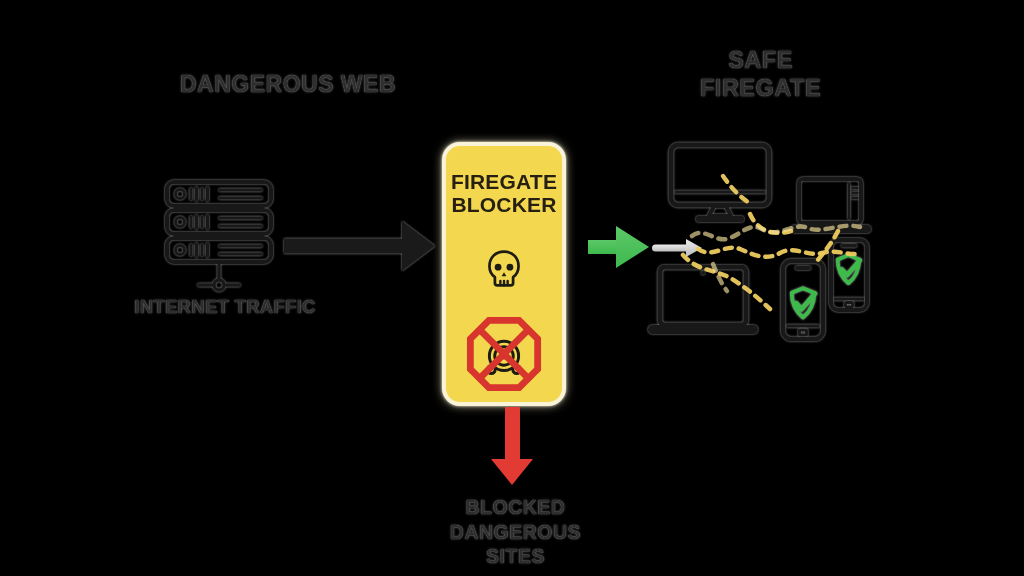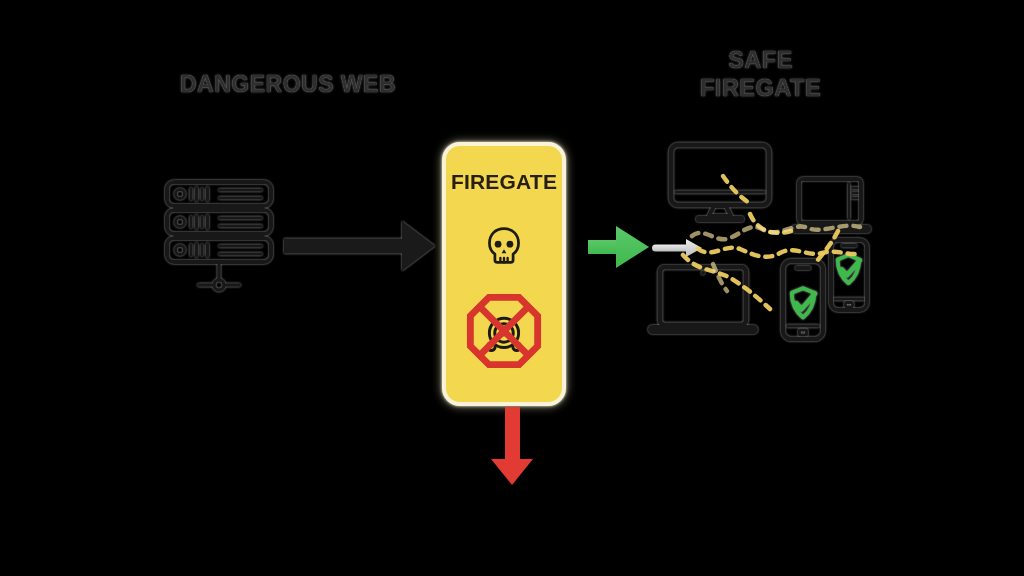--- a/index.html
+++ b/index.html
@@ -77,29 +77,31 @@
         <line x1="55" y1="74" x2="96" y2="74"></line>
     </g>
     <g class="ink" stroke-width="3.5">
       <line x1="54" y1="84" x2="54" y2="99"></line>
       <circle cx="54" cy="105" r="5"></circle>
       <line x1="34" y1="105" x2="47" y2="105"></line>
         <line x1="61" y1="105" x2="74" y2="105"></line>
     </g>
   </svg>
 
+  <div class="abs headline t-internet">INTERNET TRAFFIC</div>
 
   <svg class="abs glow" style="left:284px;top:220px" width="152" height="52" viewBox="0 0 152 52">
     <rect x="0" y="18.5" width="122" height="15" style="fill:var(--arrow-black,#1a1a1a)"></rect>
     <polygon points="118,1 151,26 118,51" style="fill:var(--arrow-black,#1a1a1a)"></polygon>
   </svg>
 
   <div class="abs firegate">
     <div class="firegate-title">
       <div>FIREGATE</div>
+      <div>BLOCKER</div>
     </div>
     <div class="skull-wrap">
       <svg width="40" height="40" viewBox="0 0 44 44">
         <path class="skull-ink" stroke-width="3" d="M22,3 C12,3 6,10 6,19 c0,5.5 2.5,9.5 6,12 l0,6.5 c0,1.6 1,2.6 2.6,2.6 l14.8,0 c1.6,0 2.6,-1 2.6,-2.6 l0,-6.5 c3.5,-2.5 6,-6.5 6,-12 C38,10 32,3 22,3 Z"></path>
         <circle class="skull-fill" cx="15.5" cy="20" r="3.7"></circle>
         <circle class="skull-fill" cx="28.5" cy="20" r="3.7"></circle>
         <path class="skull-fill" d="M22,25.5 l-2.6,4.6 h5.2 Z"></path>
         <line class="skull-ink" stroke-width="2.6" x1="18" y1="35" x2="18" y2="39.5"></line>
         <line class="skull-ink" stroke-width="2.6" x1="22" y1="35" x2="22" y2="40"></line>
         <line class="skull-ink" stroke-width="2.6" x1="26" y1="35" x2="26" y2="39.5"></line>
@@ -197,14 +199,19 @@
     <path class="sq" d="M85,97 C100,114 118,111 134,121 C150,131 160,140 172,151"></path>
     <path class="sq sq2" d="M115,106 C119,116 123,125 129,133"></path>
     <path class="sq" d="M240,73 C234,85 227,93 219,103"></path>
   </svg>
 
   <svg class="abs" style="left:489px;top:407px" width="46" height="80" viewBox="0 0 46 80">
     <rect x="16" y="0" width="15" height="54" style="fill:var(--arrow-red,#E23B33)"></rect>
     <polygon points="2,52 44,52 23,78" style="fill:var(--arrow-red,#E23B33)"></polygon>
   </svg>
 
+  <div class="abs headline t-blocked">
+    <div>BLOCKED</div>
+    <div>DANGEROUS</div>
+    <div>SITES</div>
+  </div>
 
 </div>
 
 </body></html>

